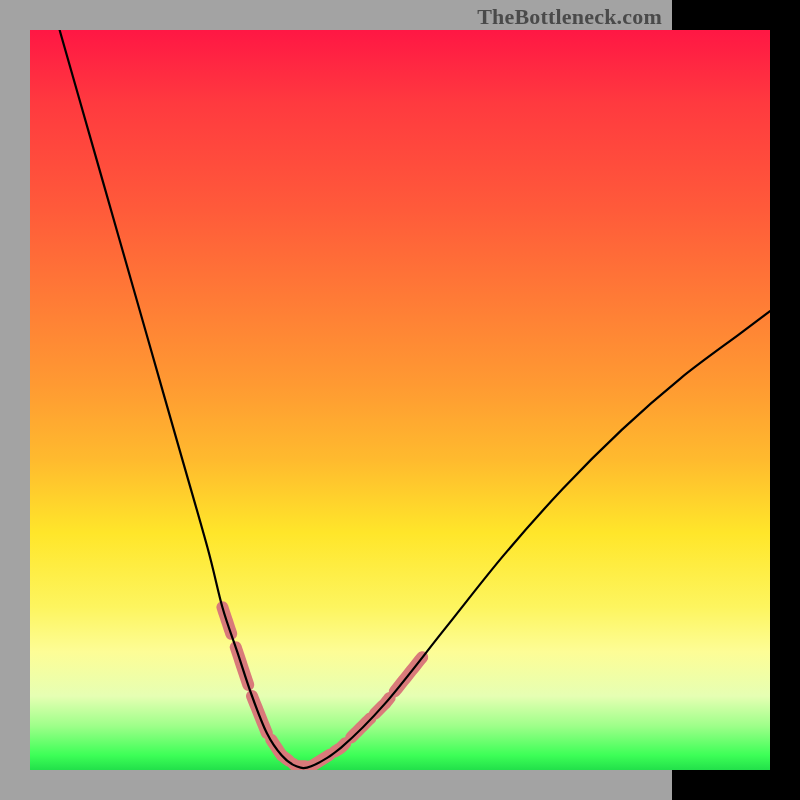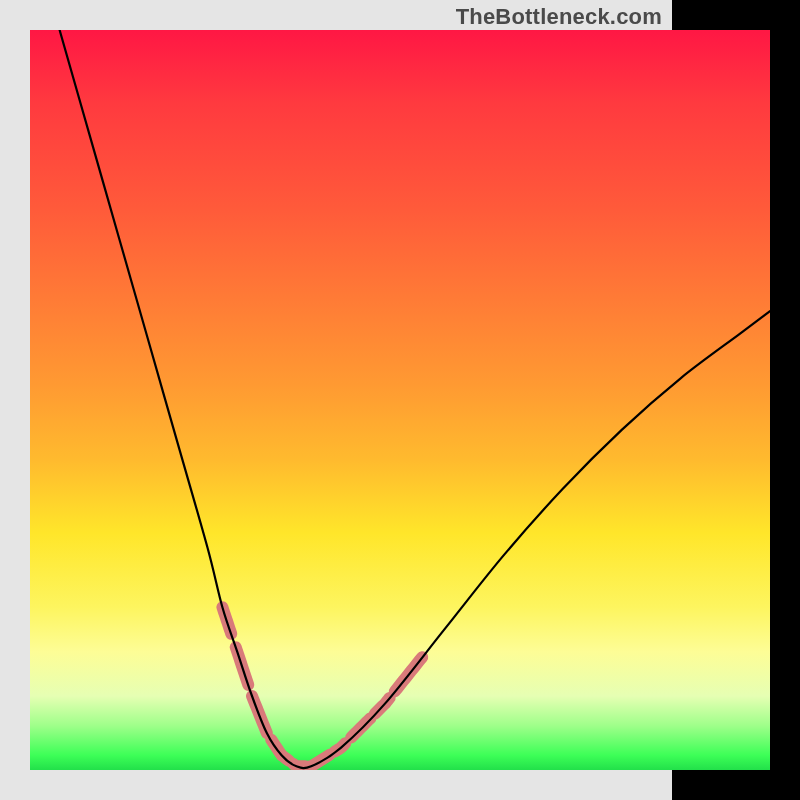--- a/index.html
+++ b/index.html
@@ -8,21 +8,22 @@
     width: 800px;
     height: 800px;
     overflow: hidden;
     font-family: Arial, Helvetica, sans-serif;
     background: #000;
   }
   .frame {
     position: relative;
     width: 672px;
     height: 800px;
-    background: #e5e5e5;
+    background: #a3a3a3;
+    font-family: Liberation Serif, serif;
   }
   .plot {
     position: absolute;
     left: 30px;
     top: 30px;
     width: 740px;
     height: 740px;
     
     background: linear-gradient(
       to bottom,

